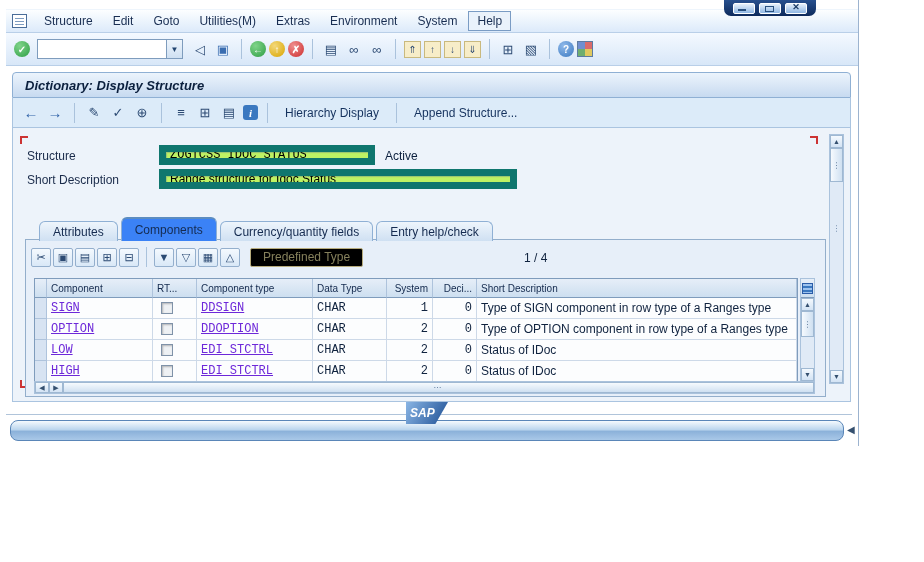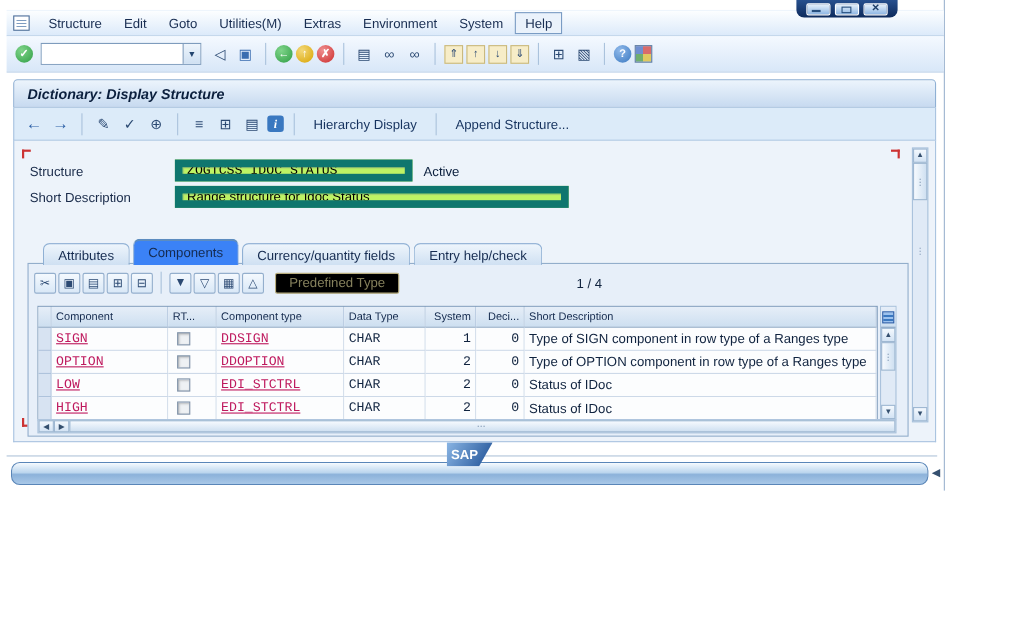--- a/index.html
+++ b/index.html
@@ -75,38 +75,38 @@
   .td.selc{background:#d7e3f2;border-right:1px solid #aec3dc;border-bottom:1px solid #aec3dc}
   .w-sel{width:12px;min-width:12px;padding:0}
   .w-comp{width:106px;min-width:106px}
   .w-rt{width:44px;min-width:44px}
   .w-ctype{width:116px;min-width:116px}
   .w-dtype{width:74px;min-width:74px}
   .w-len{width:46px;min-width:46px;justify-content:flex-end}
   .w-dec{width:44px;min-width:44px;justify-content:flex-end}
   .w-desc{width:320px;min-width:320px}
   .mono{font-family:"Liberation Mono",monospace}
-  .vlink{font-family:"Liberation Mono",monospace;font-size:12px;color:#be185d;text-decoration:underline;cursor:pointer}
+  .vlink{font-family:"Liberation Mono",monospace;font-size:12px;color:#6d28d9;text-decoration:underline;cursor:pointer}
   .cb{width:12px;height:12px;background:#eef1f4;border:1px solid #7f92a8;box-shadow:inset 1px 1px 2px rgba(0,0,0,.25);display:inline-block;margin-left:4px}
 
   
   .vscroll{position:absolute;width:15px;display:flex;flex-direction:column;background:#e0eaf6;border:1px solid #aac2dc}
   .sbtn{height:13px;display:flex;align-items:center;justify-content:center;font-size:7px;color:#35506f;background:linear-gradient(#f4f9fe,#d3e3f4);border:1px solid #9fb8d2;flex:none}
   .sthumb{height:34px;background:linear-gradient(90deg,#f6fafe,#cfe0f1);border:1px solid #9fb8d2;display:flex;align-items:center;justify-content:center;font-size:8px;color:#5a7698;flex:none}
   .strack{flex:1;position:relative}
   .strack .grip{position:absolute;left:0;width:100%;text-align:center;font-size:8px;color:#6d87a8}
   .hscroll{position:absolute;left:8px;top:141px;width:781px;height:13px;display:flex;background:#e0eaf6;border:1px solid #aac2dc}
   .hbtn{width:14px;height:11px;display:flex;align-items:center;justify-content:center;font-size:7px;color:#35506f;background:linear-gradient(#f4f9fe,#d3e3f4);border:1px solid #9fb8d2;flex:none}
   .hthumb{flex:1;background:linear-gradient(#f6fafe,#cfe0f1);border:1px solid #9fb8d2;display:flex;align-items:center;justify-content:center;font-size:8px;color:#5a7698;letter-spacing:2px}
   .grid-icon{height:19px;background:linear-gradient(#e6eef8,#cddff0);border-bottom:1px solid #7f9cbc;display:flex;align-items:center;justify-content:center;flex:none}
   .grid-icon .g{width:11px;height:11px;border:1px solid #2a5ca8;background:repeating-linear-gradient(#9cc2ee 0 2px,#3a78c0 2px 4px)}
 
   
   .bottom-line{position:absolute;left:0;top:414px;width:846px;border-top:1px solid #b0c4da}
-  .sap-logo{position:absolute;left:400px;top:402px;width:42px;height:22px;background:linear-gradient(120deg,#8ab5e4,#1d4f94);clip-path:polygon(0 0,100% 0,70% 100%,0 100%);color:#fff;font-weight:bold;font-size:12px;display:flex;align-items:center;padding-left:4px;z-index:4}
+  .sap-logo{position:absolute;left:400px;top:402px;width:42px;height:22px;background:linear-gradient(120deg,#8ab5e4,#1d4f94);clip-path:polygon(0 0,100% 0,70% 100%,0 100%);color:#fff;font-weight:bold;font-style:italic;font-size:12px;display:flex;align-items:center;padding-left:4px;z-index:4}
   .statusbar{position:absolute;left:4px;top:420px;width:834px;height:21px;border:1px solid #5a86b8;border-radius:8px;background:linear-gradient(#f5fafe,#bcd6ee 45%,#8cb2da 55%,#a9c8e8)}
   .status-collapse{position:absolute;left:841px;top:424px;font-size:10px;color:#35506f}
 </style>
 </head>
 <body>
 
 <div class="window">
 
   <div class="win-controls">
     <span class="win-btn">

